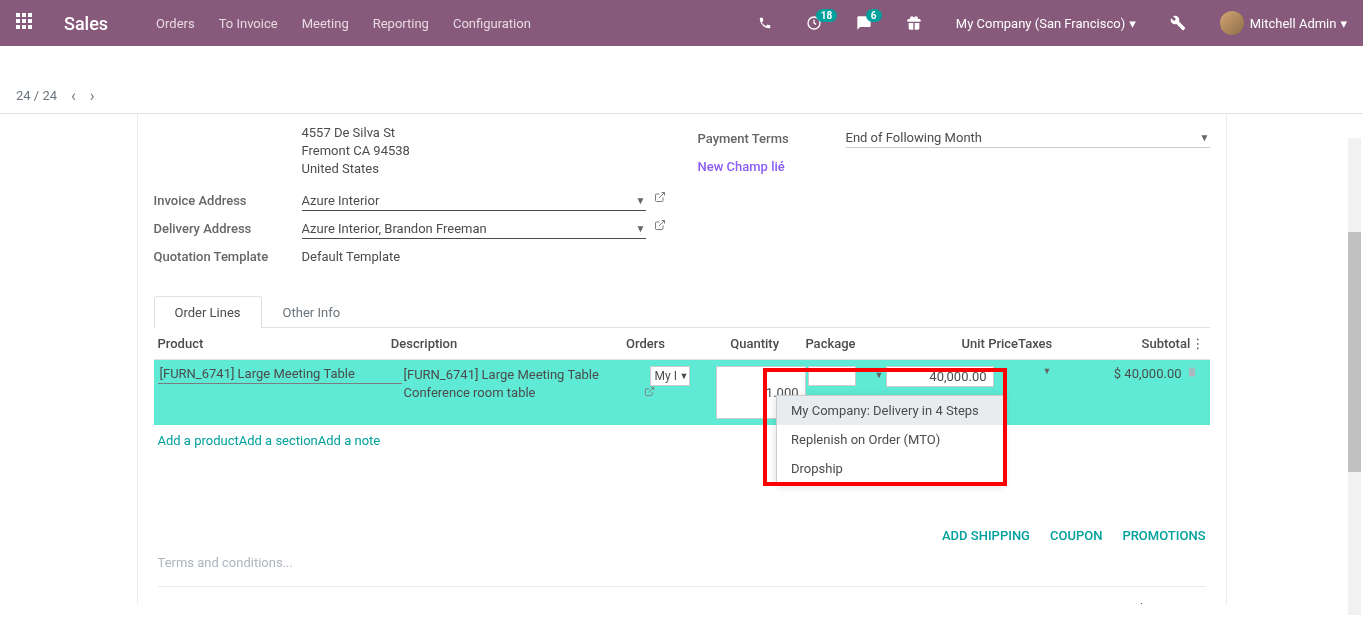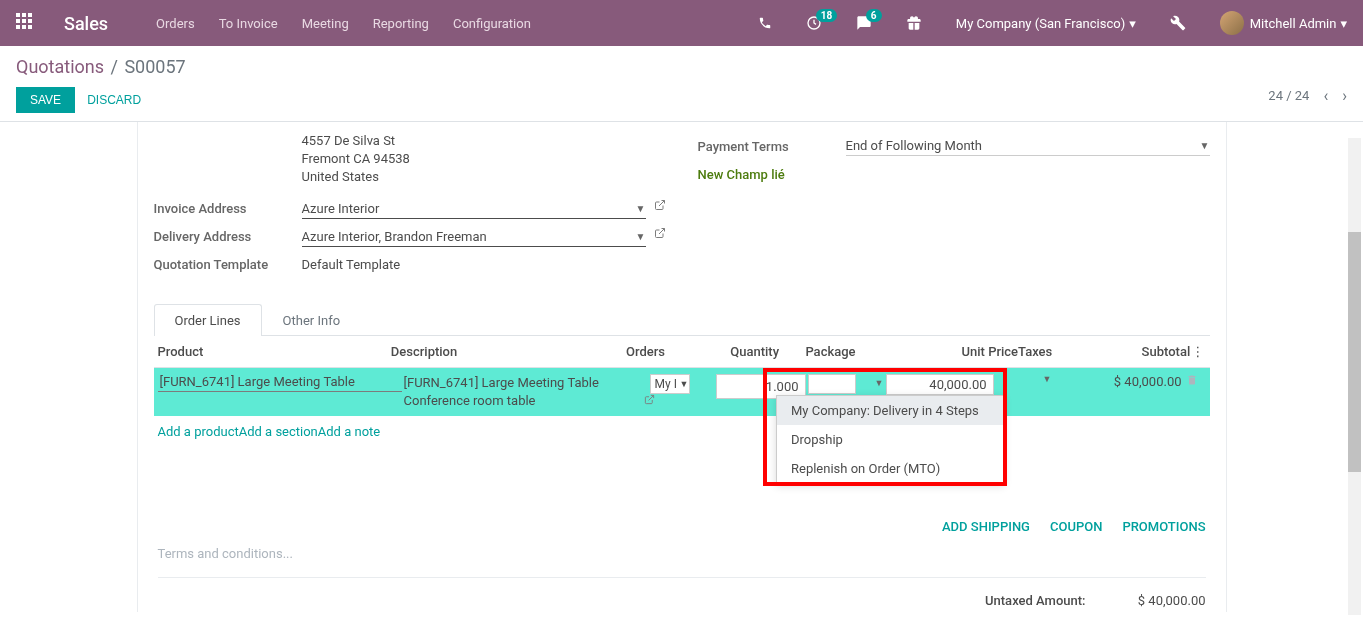--- a/index.html
+++ b/index.html
@@ -31,21 +31,21 @@
 .cp-right { display: flex; align-items: center; gap: 14px; font-size: 13px; color: #6c757d; margin-top: 30px; }
 .cp-right .arrow { cursor: pointer; color: #6c757d; font-size: 16px; }
 
 
 .form-container { position: relative; height: 490px; overflow-y: auto; overflow-x: hidden; }
 .sheet { background: #fff; width: 1090px; margin: 0 auto; padding: 0 0 24px 0; border-left: 1px solid #e9ecef; border-right: 1px solid #e9ecef; }
 .form-row { display: flex; }
 .form-col { flex: 1; padding: 0 16px; }
 .field-row { display: flex; align-items: center; min-height: 28px; margin-bottom: 0; }
 .field-label { width: 148px; font-size: 13px; color: #666; font-weight: 500; flex-shrink: 0; }
-.field-label.muted { color: #4d7c0f; }
+.field-label.muted { color: #8b5cf6; }
 .field-value { flex: 1; font-size: 13px; color: #4c4c4c; display: flex; align-items: flex-start; }
 .field-value .underline { border-bottom: 1px solid #4c4c4c; flex: 1; padding: 2px 0; display: flex; justify-content: space-between; align-items: center; }
 .field-value .underline.light { border-bottom-color: #ccc; }
 .caret-down { color: #666; font-size: 10px; }
 .ext-link { margin-left: 8px; color: #7c7c7c; cursor: pointer; }
 .address-lines { margin-left: 148px; font-size: 13px; color: #4c4c4c; line-height: 1.4; margin-bottom: 8px; }
 
 
 .tabs { display: flex; border-bottom: 1px solid #dee2e6; margin: 24px 16px 0 16px; }
 .tab { padding: 8px 20px; font-size: 13px; color: #6c757d; cursor: pointer; border: 1px solid transparent; border-bottom: none; position: relative; top: 1px; }
@@ -72,21 +72,21 @@
 .ot-row .cell-qty { width: 100px; text-align: right; }
 .ot-row .cell-pkg { width: 48px; border: 1px solid #ccc; background: #fff; height: 20px; }
 .ot-row .cell-gap { width: 30px; }
 .ot-row .cell-unit { width: 108px; text-align: right; border: 1px solid #ccc; background: #fff; padding: 2px 6px; }
 .ot-row .cell-tax { width: 60px; display: flex; justify-content: flex-end; align-items: center; }
 .ot-row .cell-sub { width: 130px; text-align: right; }
 .ot-row .cell-trash { width: 16px; color: #adb5bd; cursor: pointer; text-align: center; }
 
 .route-input { border: 1px solid #ccc; background: #fff; padding: 2px 4px; width: 40px; font-size: 12px; display: inline-block; }
 .route-ext { color: #7c7c7c; cursor: pointer; margin-left: 4px; }
-.qty-input { border: 1px solid #ccc; background: #fff; padding: 4px 6px; width: 90px; text-align: right; display: inline-block; }
+.qty-input { border: 1px solid #ccc; background: #fff; padding: 18px 6px; width: 90px; text-align: right; display: inline-block; }
 
 .red-highlight { position: absolute; border: 4px solid #ff0000; pointer-events: none; z-index: 50; }
 
 
 .dropdown { position: absolute; background: #fff; border: 1px solid #ccc; box-shadow: 0 2px 8px rgba(0,0,0,0.15); z-index: 40; font-size: 13px; min-width: 220px; }
 .dropdown .dd-item { padding: 7px 14px; cursor: pointer; color: #4c4c4c; }
 .dropdown .dd-item:hover, .dropdown .dd-item.hover { background: #e9ecef; }
 
 .ot-add { display: flex; padding: 8px 4px; }
 .ot-add a { color: #00a09d; text-decoration: none; font-size: 13px; cursor: pointer; }
@@ -171,31 +171,20 @@
     </span>
     <span class="user">
       <span class="avatar"></span>
       <span>Mitchell Admin</span>
       <span style="margin-left:4px">▾</span>
     </span>
   </div>
 </div>
 
 <div class="control-panel">
-  <div class="cp-left">
-    <div class="breadcrumb">
-      <span style="cursor:pointer">Quotations</span>
-      <span class="sep">/</span>
-      <span class="current">S00057</span>
-    </div>
-    <div class="cp-buttons">
-      <button class="btn-save">SAVE</button>
-      <button class="btn-discard">DISCARD</button>
-    </div>
-  </div>
   <div class="cp-right">
     <span>24 / 24</span>
     <span class="arrow">‹</span>
     <span class="arrow">›</span>
   </div>
 </div>
 
 <div class="form-container">
 <div class="sheet">
 
@@ -334,20 +323,20 @@
       
     </div>
 
   </div>
 
 </div>
 </div>
 
 <div class="dropdown" style="left:776px; top:395px; width:228px;">
   <div class="dd-item hover">My Company: Delivery in 4 Steps</div>
+  <div class="dd-item">Replenish on Order (MTO)</div>
   <div class="dd-item">Dropship</div>
-  <div class="dd-item">Replenish on Order (MTO)</div>
 </div>
 
 <div class="red-highlight" style="left:763px; top:368px; width:244px; height:118px;"></div>
 
 <div class="fake-scroll"></div>
 <div class="fake-scroll-thumb"></div>
 
 </body></html>

